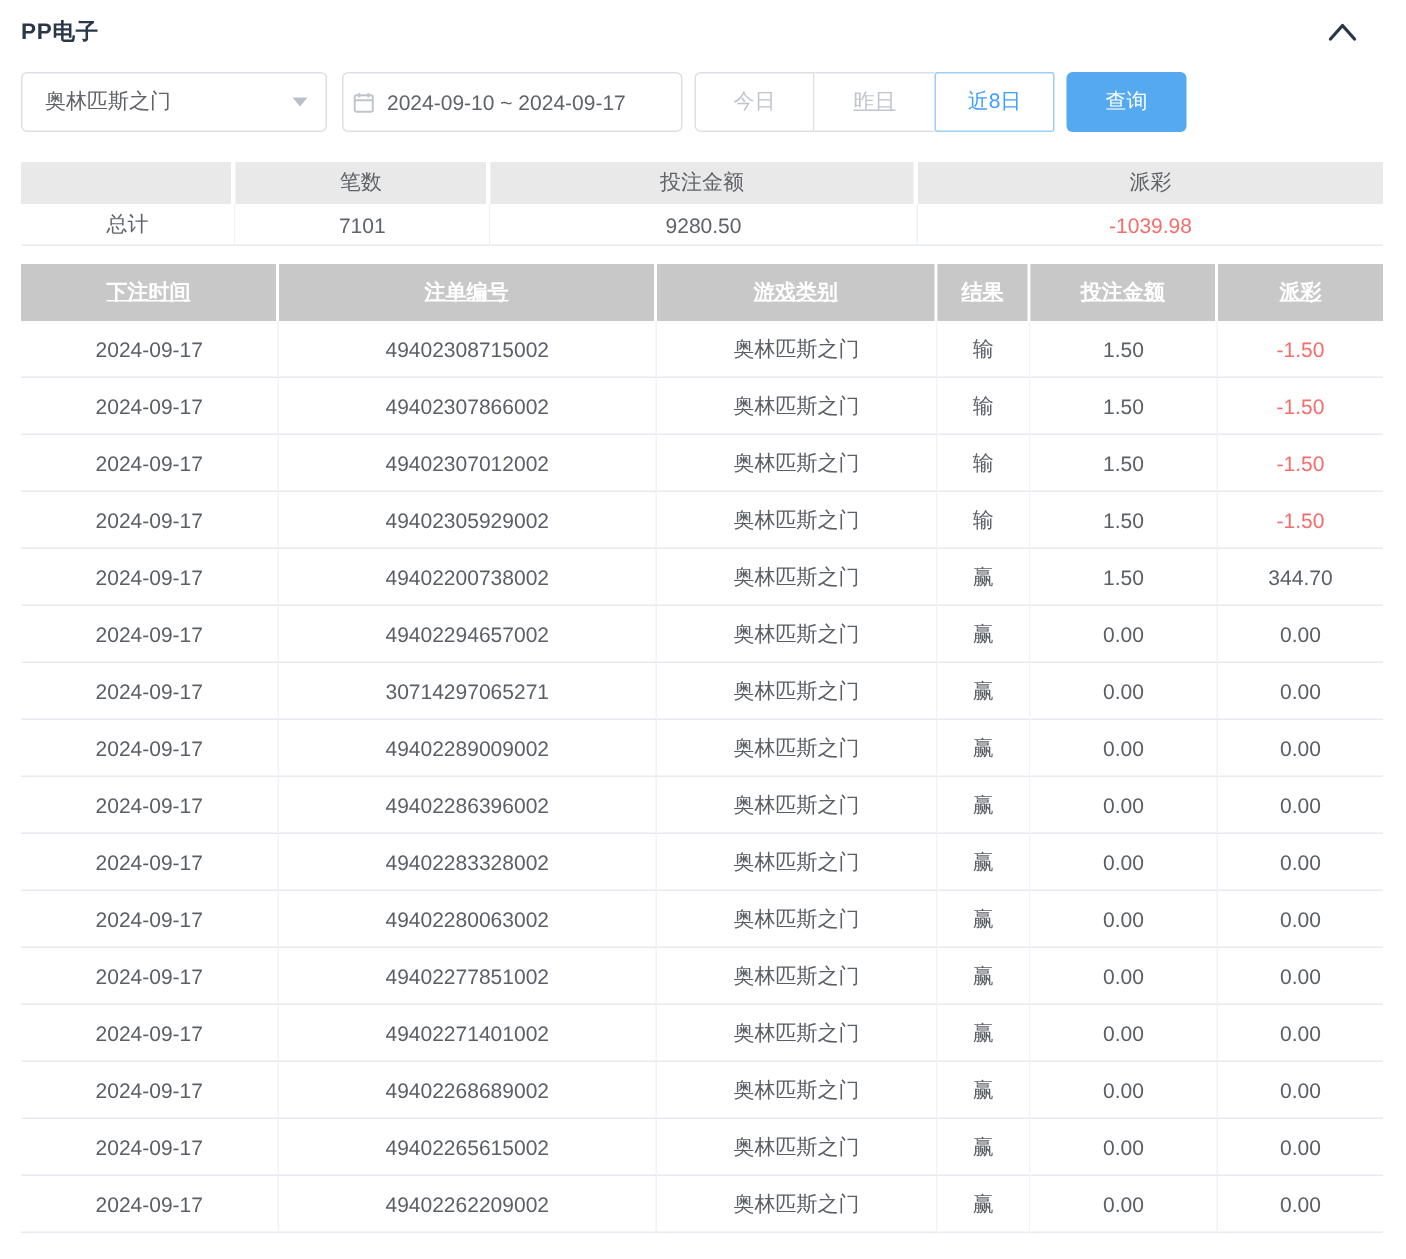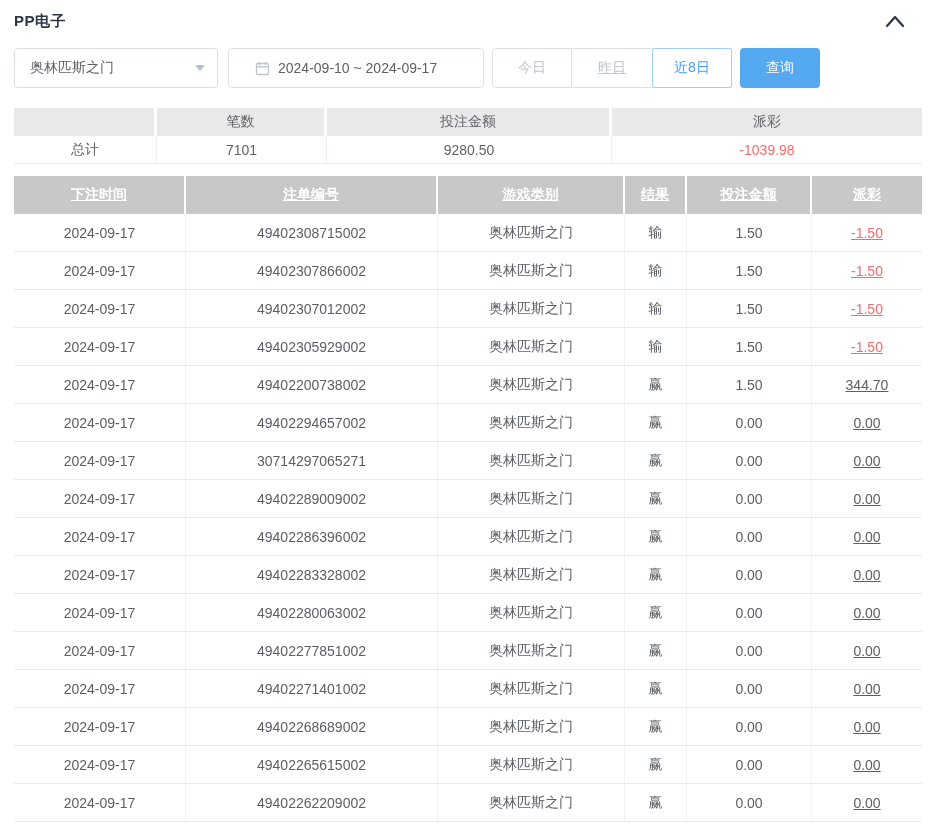--- a/index.html
+++ b/index.html
@@ -20,22 +20,22 @@
   .select {
     width:204px; height:40px; border:1px solid #dcdfe6; border-radius:4px;
     display:flex; align-items:center; justify-content:space-between;
     padding:0 12px 0 15px; color:#606266; font-size:14px; cursor:pointer; background:#fff;
   }
   .caret-down {
     width:0; height:0; border-left:5px solid transparent; border-right:5px solid transparent;
     border-top:6px solid #b9bfc9;
   }
   .date-picker {
-    margin-left:10px; width:256px; height:40px; border:1px solid #dcdfe6; border-radius:4px;
-    display:flex; align-items:center; gap:8px; padding:0 26px; color:#5f6368; font-size:14px;
+    margin-left:10px; width:227px; height:40px; border:1px solid #dcdfe6; border-radius:4px;
+    display:flex; align-items:center; gap:8px; padding:0 6px; color:#5f6368; font-size:14px;
     cursor:pointer; background:#fff;
   }
   .btn-group { margin-left:8px; display:flex; }
   .btn-group button {
     width:80px; height:40px; background:#fff; border:1px solid #dcdfe6;
     font-size:14px; color:#c0c4cc; cursor:pointer;
     font-family:"Liberation Sans","DejaVu Sans",sans-serif;
     text-align:center;
   }
   .btn-group button:first-child { border-radius:4px 0 0 4px; }
@@ -69,21 +69,21 @@
     background:var(--table-header-bg,#c8c8c8); color:#fff; font-weight:bold;
     height:38px; display:flex; align-items:center; justify-content:center;
     font-size:14px; border-right:2px solid #fff;text-decoration:underline;
   }
   .th:last-child { border-right:none; }
   .td {
     height:38px; display:flex; align-items:center; justify-content:center;
     font-size:14px; color:#5a5f66; background:#fff;
     border-bottom:1px solid #e7eaf0; border-right:1px solid #f0f2f6;
   }
-  .td:last-child { border-right:none;text-decoration:underline; }
+  .td:last-child { border-right:none; }
   .neg { color:var(--negative,#f56c6c) !important; }
 </style>
 </head>
 <body>
 
 <div class="page">
 
   <div class="panel-header">
     <div class="panel-title">PP电子</div>
     <div class="collapse-btn">

